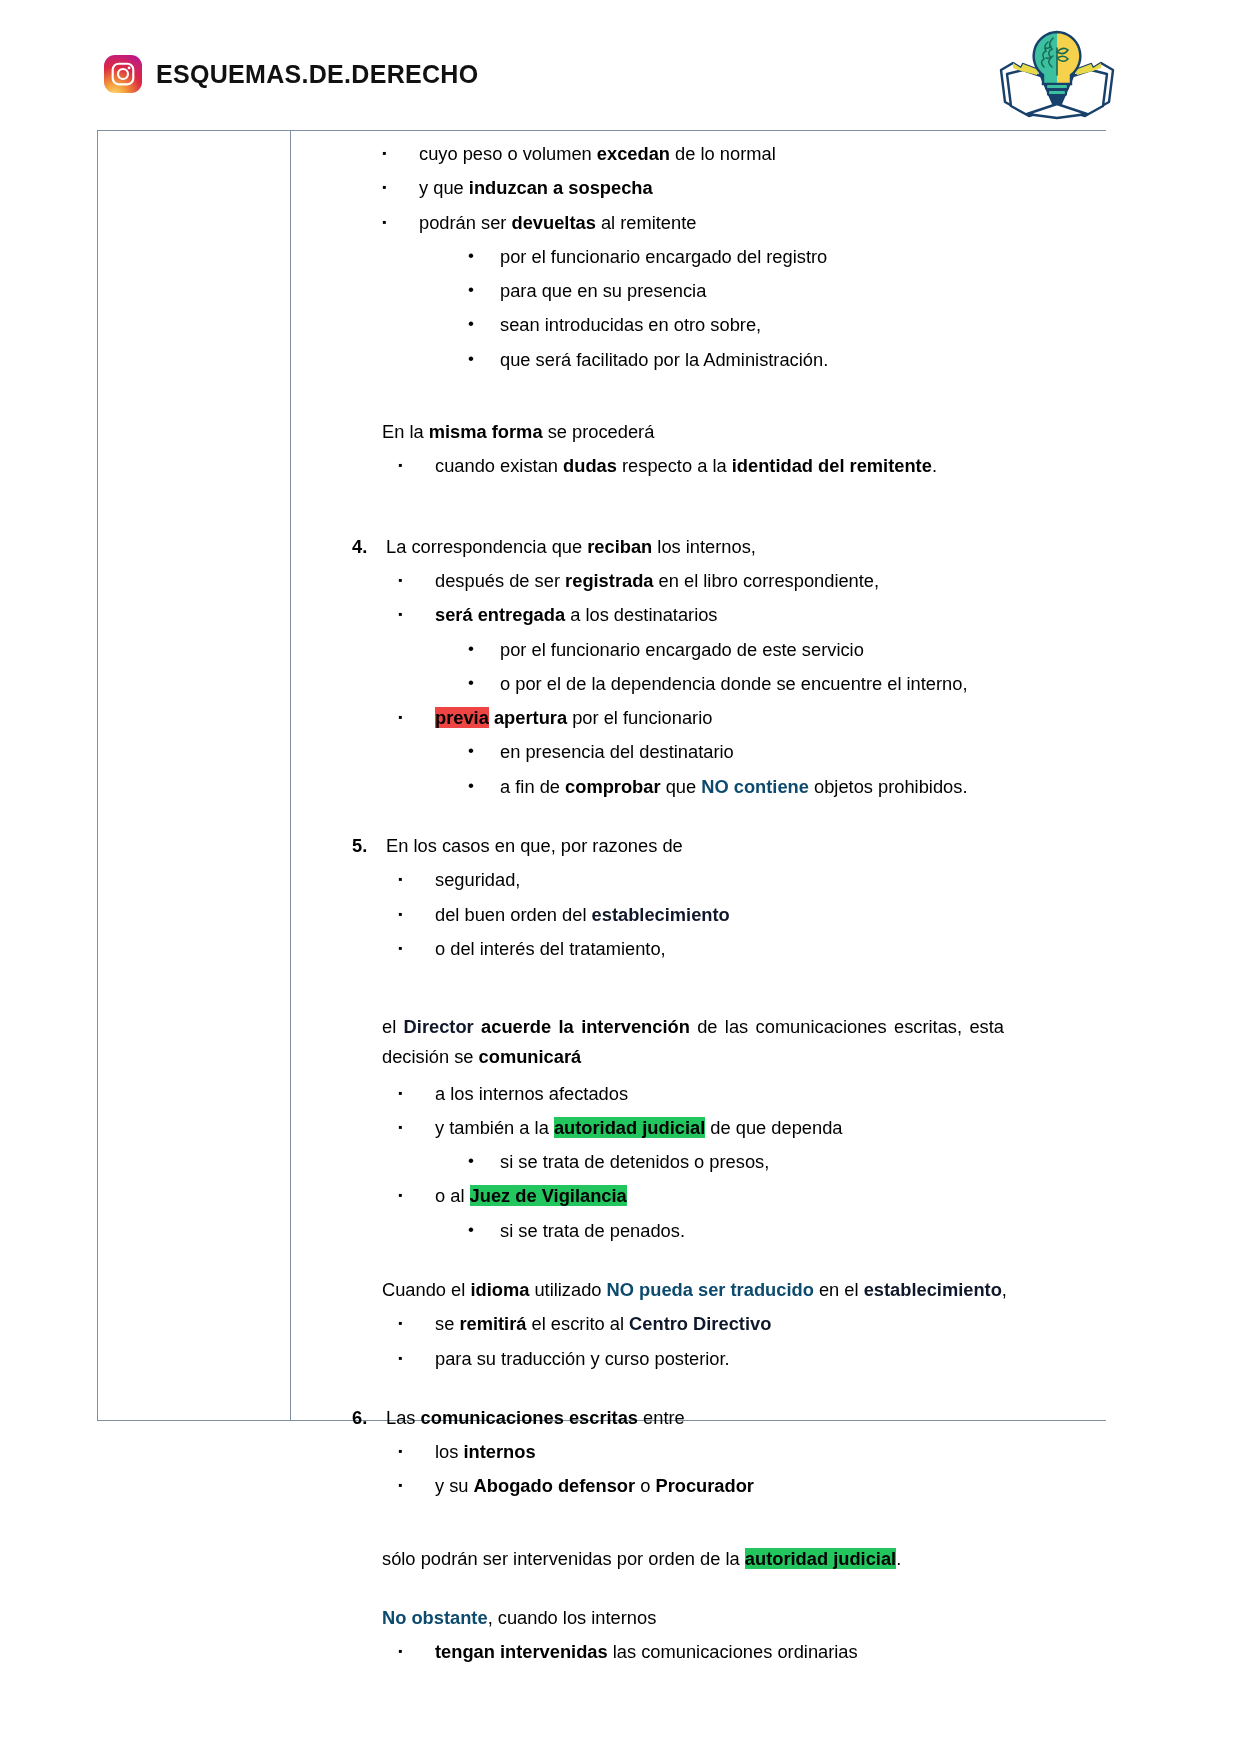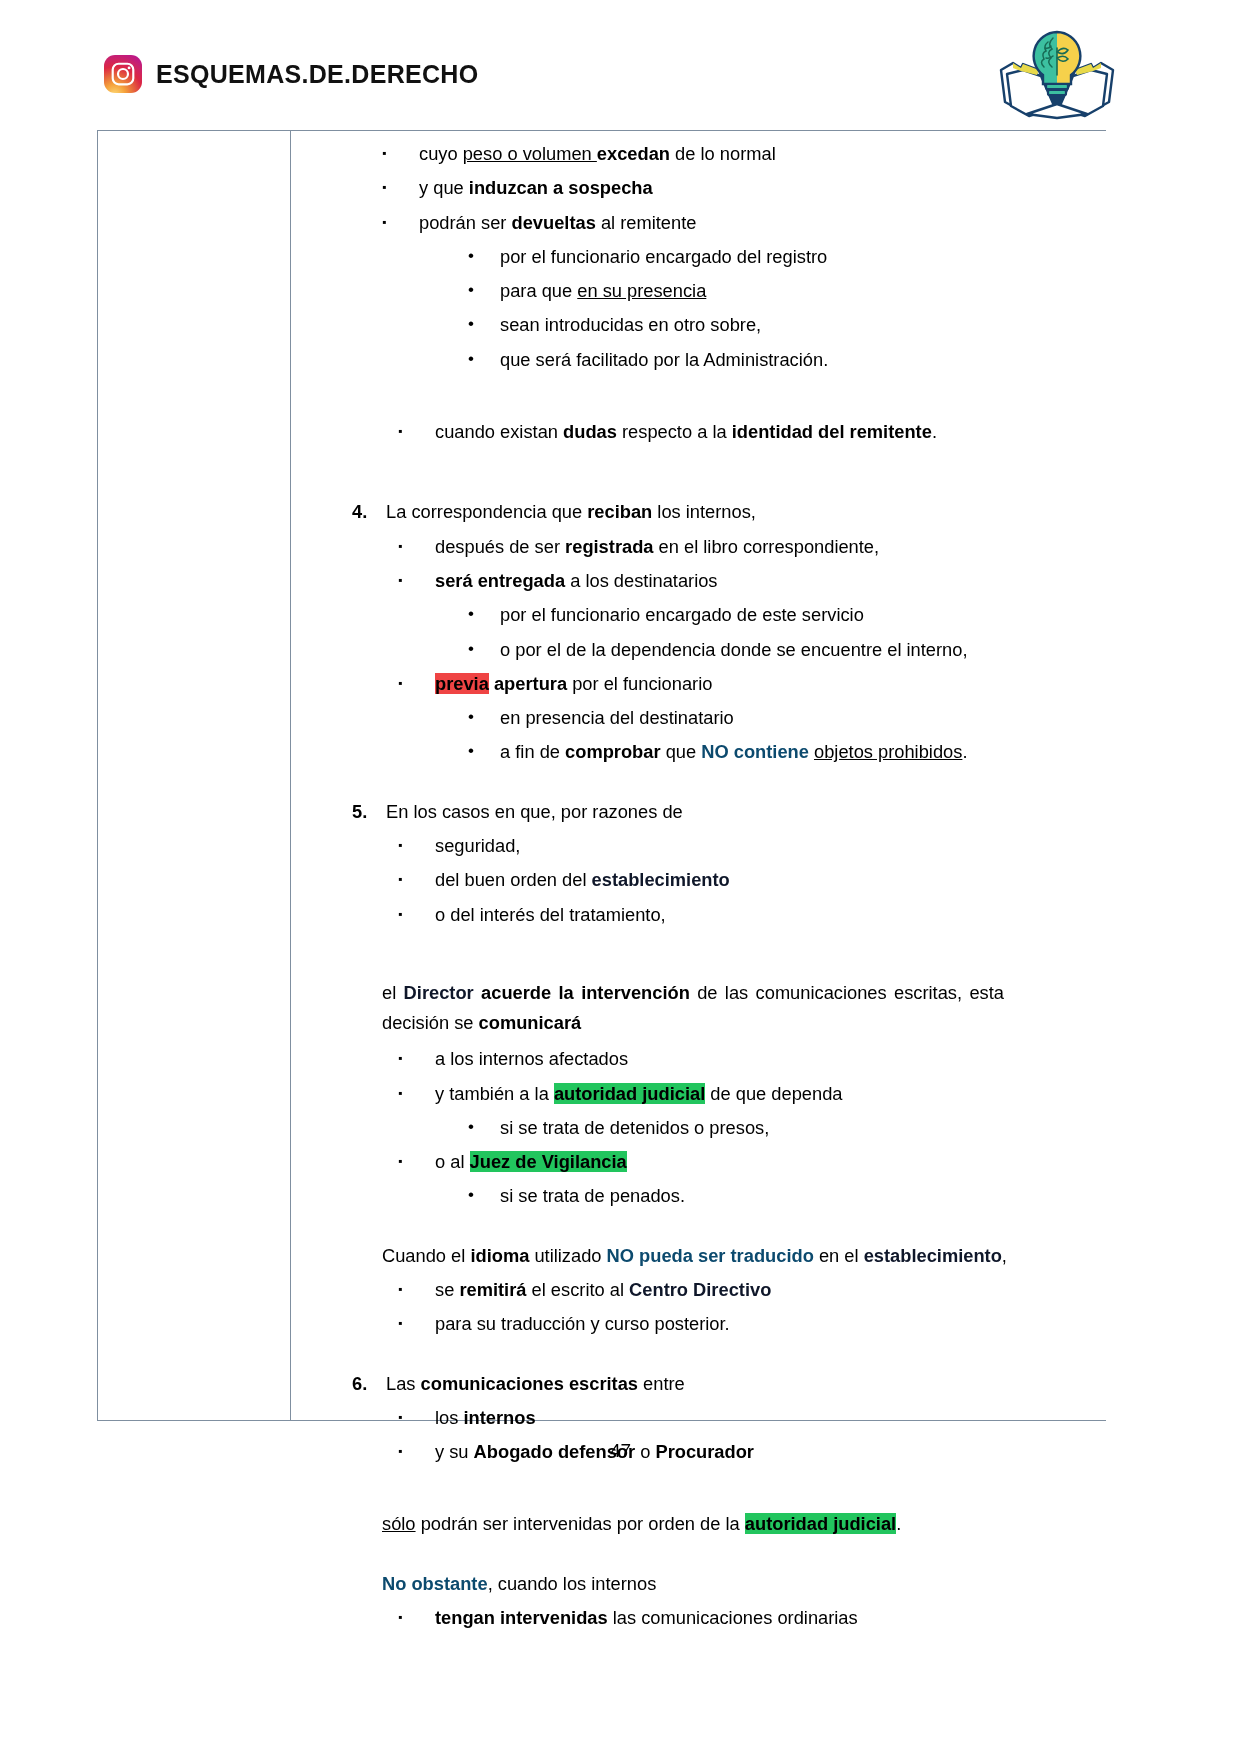--- a/index.html
+++ b/index.html
@@ -75,21 +75,21 @@
   .lvl-dotdeep{margin-left:168px;}
 
   .num-marker{width:34px;font-weight:bold;}
   .sq-marker{width:37px;font-size:12px;line-height:1;position:relative;top:-3px;}
   .dot-marker{width:32px;font-size:17px;line-height:1;position:relative;top:-2px;}
 
   .para{margin-left:82px;}
   .para-just{margin-left:82px;text-align:justify;line-height:1.62;width:622px;}
 
   .b{font-weight:bold;}
-  .u{text-decoration:underline;}
+  .u{}
   .green{color:#0f172a;font-weight:bold;}
   .red{color:#0c4a6e;font-weight:bold;}
   .hl-yellow{background:#ef4444;}
   .hl-cyan{background:#22c55e;}
 
   .gap-s{height:13px;}
   .gap-m{height:25px;}
   .gap-l{height:38px;}
   .gap-xl{height:46px;}
 
@@ -202,20 +202,21 @@
       <span class="txt">sean introducidas en otro sobre,</span>
     </div>
 
     <div class="row lvl-dotdeep line">
       <span class="marker dot-marker">•</span>
       <span class="txt">que será facilitado por la Administración.</span>
     </div>
 
     <div class="gap-l"></div>
 
+    <div class="para line"><span>En la </span><span class="b">misma forma</span><span> se procederá</span></div>
 
     <div class="row lvl-sq2 line">
       <span class="marker sq-marker">▪</span>
       <span class="txt"><span>cuando existan </span><span class="b">dudas</span><span> respecto a la </span><span class="b">identidad del remitente</span><span>.</span></span>
     </div>
 
     <div class="gap-xl"></div>
 
     <div class="row lvl-num line">
       <span class="marker num-marker">4.</span>
@@ -349,17 +350,14 @@
 
     <div class="para line"><span class="red">No obstante</span><span>, cuando los internos</span></div>
 
     <div class="row lvl-sq line">
       <span class="marker sq-marker">▪</span>
       <span class="txt"><span class="b">tengan intervenidas</span><span> las comunicaciones ordinarias</span></span>
     </div>
 
   </div>
 
-  <div class="footer">
-    <span>47</span>
-  </div>
 
 </div>
 
 </body></html>

